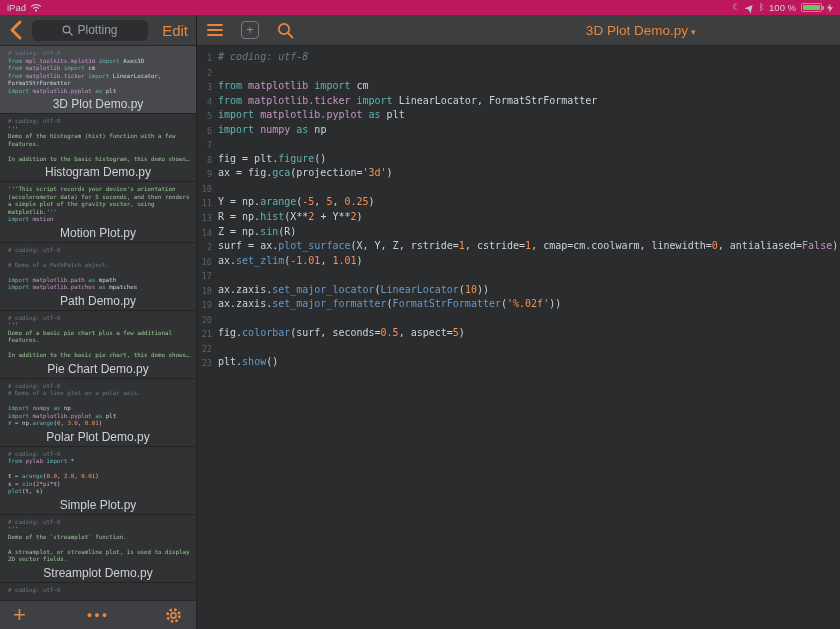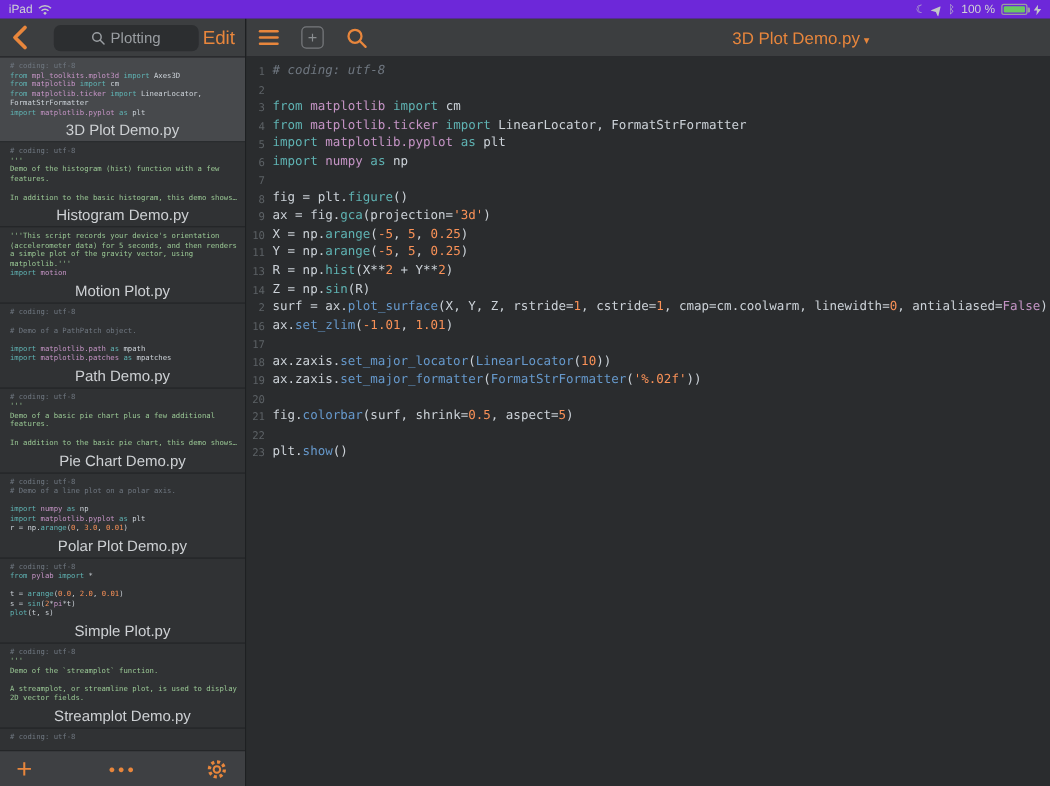--- a/index.html
+++ b/index.html
@@ -2,21 +2,21 @@
 <html style="--accent: #e8863c; --syn-p: #ccd2d8; --syn-k: #5fb3b3; --syn-m: #c594c5; --syn-f: #6699cc; --syn-n: #f99157; --syn-s: #f99157; --syn-c: #6f7780; --syn-g: #99c794;"><head>
 <meta charset="utf-8">
 <style>
   * { margin:0; padding:0; box-sizing:border-box; }
   html,body { width:840px; height:629px; overflow:hidden; background:#2a2c2e;
               font-family:"Liberation Sans", sans-serif; }
   .screen { position:relative; width:840px; height:629px; background:#2a2c2e; }
 
   
   .status-bar { position:absolute; left:0; top:0; width:840px; height:15px;
-    background:#6d28d9; color:#cfd2d4; font-size:9.5px; display:flex;
+    background:#be185d; color:#cfd2d4; font-size:9.5px; display:flex;
     align-items:center; padding:0 7px; }
   .sb-left { display:flex; align-items:center; gap:4px; }
   .sb-time { position:absolute; left:0; right:0; text-align:center; color:#e9eaeb;
     font-size:9.5px; font-weight:bold;margin-top:43px; }
   .sb-right { margin-left:auto; display:flex; align-items:center; gap:5px; z-index:2; }
   .sb-right .glyph { font-size:9px; color:#c2c5c8; line-height:1; }
   .nav-arrow { width:8px; height:8px; background:#c2c5c8;
     clip-path:polygon(50% 0, 100% 100%, 50% 76%, 0 100%); transform:rotate(40deg); }
   .battery { position:relative; width:21px; height:9px; border:1px solid #9a9da0;
     border-radius:2px; }
@@ -25,21 +25,21 @@
   .battery .tip { position:absolute; right:-3px; top:2px; width:2px; height:3.5px;
     background:#9a9da0; border-radius:0 1px 1px 0; }
 
   
   .navbar { position:absolute; top:15px; height:31px; background:#3c3e40;
     border-bottom:1px solid #242628; display:flex; align-items:center; }
 
   
   .sidebar-nav { left:0; width:196px; padding:0 8px; }
   .back-btn { width:16px; height:22px; flex:none; cursor:pointer; }
-  .search-field { margin-left:19px; width:116px; height:21px; background:#2c2e30;
+  .search-field { margin-left:8px; width:116px; height:21px; background:#2c2e30;
     border-radius:5.5px; display:flex; align-items:center; justify-content:center;
     gap:4px; color:#9a9ea2; font-size:12px; }
   .edit-btn { margin-left:auto; color:var(--accent); font-size:15px; cursor:pointer; }
 
   .file-list { position:absolute; left:0; top:46px; width:196px; height:554px;
     overflow:hidden; background:#2e3032; }
   .cell { position:relative; background:#303234; border-bottom:1px solid #212325;
     padding:4px 8px 0; overflow:hidden; cursor:pointer; }
   .cell.selected { background:#47494c; }
   .preview { font-family:"DejaVu Sans Mono", monospace; font-size:5.8px;
@@ -229,21 +229,20 @@
       <div class="code-line">
         <span class="ln">8</span>
         <span class="ct"><span class="tok-p">fig = plt.</span><span class="tok-k">figure</span><span class="tok-p">()</span></span>
       </div>
       <div class="code-line">
         <span class="ln">9</span>
         <span class="ct"><span class="tok-p">ax = fig.</span><span class="tok-k">gca</span><span class="tok-p">(projection=</span><span class="tok-s">'3d'</span><span class="tok-p">)</span></span>
       </div>
       <div class="code-line">
         <span class="ln">10</span>
-        <span class="ct"><span class="tok-p">X = np.</span><span class="tok-k">arange</span><span class="tok-p">(</span><span class="tok-n">-5</span><span class="tok-p">, </span><span class="tok-n">5</span><span class="tok-p">, </span><span class="tok-n">0.25</span><span class="tok-p">)</span></span>
       </div>
       <div class="code-line">
         <span class="ln">11</span>
         <span class="ct"><span class="tok-p">Y = np.</span><span class="tok-k">arange</span><span class="tok-p">(</span><span class="tok-n">-5</span><span class="tok-p">, </span><span class="tok-n">5</span><span class="tok-p">, </span><span class="tok-n">0.25</span><span class="tok-p">)</span></span>
       </div>
       <div class="code-line">
         <span class="ln">13</span>
         <span class="ct"><span class="tok-p">R = np.</span><span class="tok-k">hist</span><span class="tok-p">(X**</span><span class="tok-n">2</span><span class="tok-p"> + Y**</span><span class="tok-n">2</span><span class="tok-p">)</span></span>
       </div>
       <div class="code-line">
@@ -269,21 +268,21 @@
       <div class="code-line">
         <span class="ln">19</span>
         <span class="ct"><span class="tok-p">ax.zaxis.</span><span class="tok-f">set_major_formatter</span><span class="tok-p">(</span><span class="tok-f">FormatStrFormatter</span><span class="tok-p">(</span><span class="tok-s">'%.02f'</span><span class="tok-p">))</span></span>
       </div>
       <div class="code-line">
         <span class="ln">20</span>
         <span class="ct"></span>
       </div>
       <div class="code-line">
         <span class="ln">21</span>
-        <span class="ct"><span class="tok-p">fig.</span><span class="tok-f">colorbar</span><span class="tok-p">(surf, shrink=</span><span class="tok-n">0.5</span><span class="tok-p">, aspect=</span><span class="tok-n">5</span><span class="tok-p">)</span></span>
+        <span class="ct"><span class="tok-p">fig.</span><span class="tok-f">colorbar</span><span class="tok-p">(surf, seconds=</span><span class="tok-n">0.5</span><span class="tok-p">, aspect=</span><span class="tok-n">5</span><span class="tok-p">)</span></span>
       </div>
       <div class="code-line">
         <span class="ln">22</span>
         <span class="ct"></span>
       </div>
       <div class="code-line">
         <span class="ln">23</span>
         <span class="ct"><span class="tok-p">plt.</span><span class="tok-f">show</span><span class="tok-p">()</span></span>
       </div>
     </div>

